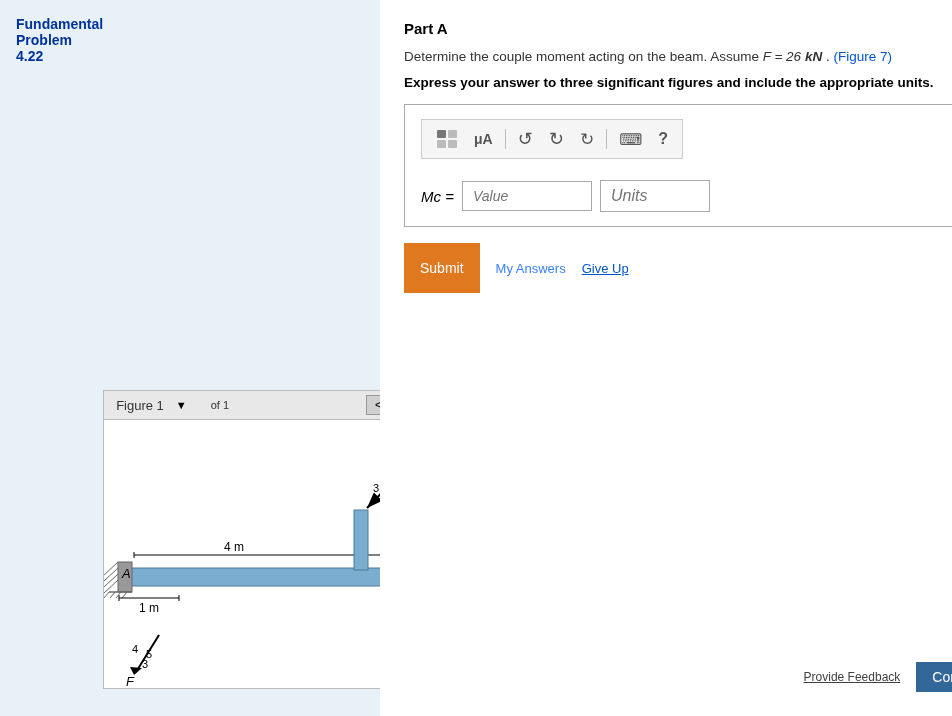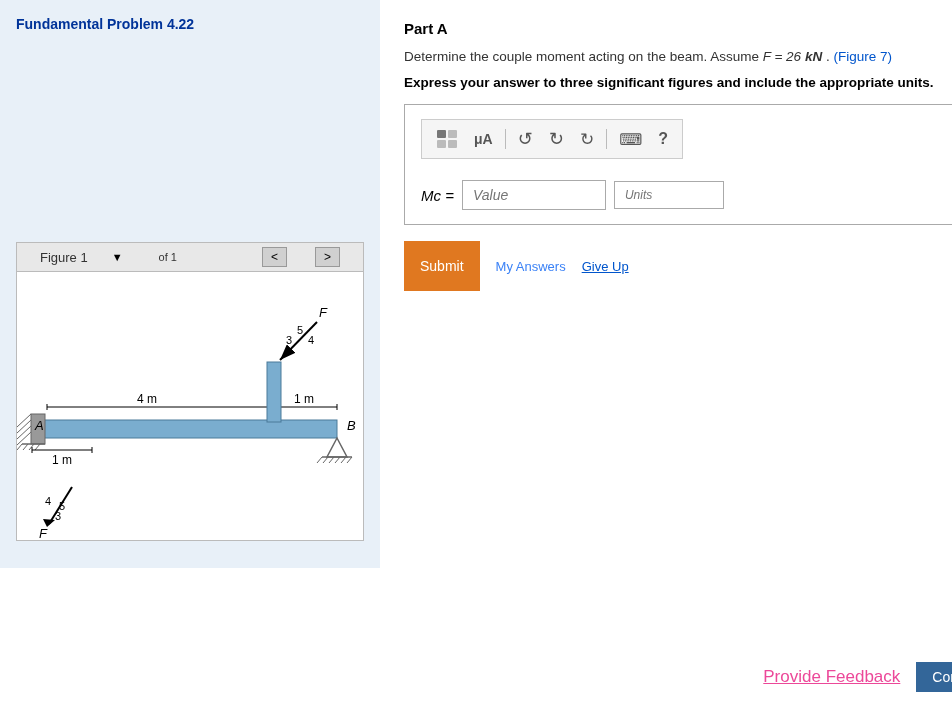--- a/index.html
+++ b/index.html
@@ -13,22 +13,22 @@
       display: flex;
     }
 
     
     .left-panel {
       width: 380px;
       min-width: 380px;
       background: #e8f0f8;
       padding: 16px;
       display: flex;
-      flex-direction: column;
-      height: 568px;
+      flex-direction: row;
+      height: 716px;
     }
 
     .problem-title {
       font-size: 14px;
       font-weight: bold;
       color: #003399;
       margin-bottom: 12px;
     }
 
     .nav-btn {
@@ -133,28 +133,28 @@
       color: #000;
       white-space: nowrap;
     }
 
     .value-input {
       border: 1px solid #aaa;
       padding: 6px 10px;
       font-size: 14px;
       color: #999;
       font-style: italic;
-      width: 144px;
+      width: 130px;
       outline: none;
     }
 
     .units-input {
       border: 1px solid #aaa;
       padding: 6px 10px;
-      font-size: 12px;
+      font-size: 16px;
       color: #888;
       font-style: italic;
       width: 110px;
       outline: none;
     }
 
     .submit-row {
       display: flex;
       align-items: center;
       gap: 16px;
@@ -171,22 +171,22 @@
     }
 
     .give-up-link {
       color: #0055cc;
       font-size: 13px;
       text-decoration: underline;
       cursor: pointer;
     }
 
     .feedback-link {
-      color: #ec4899;
-      font-size: 17px;
+      color: #404040;
+      font-size: 12px;
       text-decoration: underline;
       cursor: pointer;
     }
 
     .continue-btn {
       background: #336699;
       color: #fff;
       border: none;
       padding: 7px 16px;
       font-size: 14px;
@@ -200,21 +200,21 @@
       position: relative;
     }
   </style>
 </head>
 <body>
 
 <div class="left-panel">
   <div class="problem-title">Fundamental Problem 4.22</div>
 
   <div style="margin-top: auto; display: flex; flex-direction: column; height: 310px;">
-    <div class="figure-nav-bar" style="display:flex; align-items:center; background:#e8e8e8; border:1px solid #bbb; border-bottom:none; padding:4px 23px; gap:24px;">
+    <div class="figure-nav-bar" style="display:flex; align-items:center; background:#e8e8e8; border:1px solid #bbb; border-bottom:none; padding:4px 12px; gap:12px;">
       <span style="font-size:13px; color:#333;">Figure 1</span>
       <span style="font-size:11px; cursor:pointer;">▼</span>
       <span style="font-size:11px; color:#333; margin-left:12px;">of 1</span>
       <span style="flex:1;"></span>
       <button class="nav-btn">&lt;</button>
       <button class="nav-btn">&gt;</button>
     </div>
     <div class="figure-frame">
       
       <svg width="340" height="268" viewBox="0 0 340 268">

